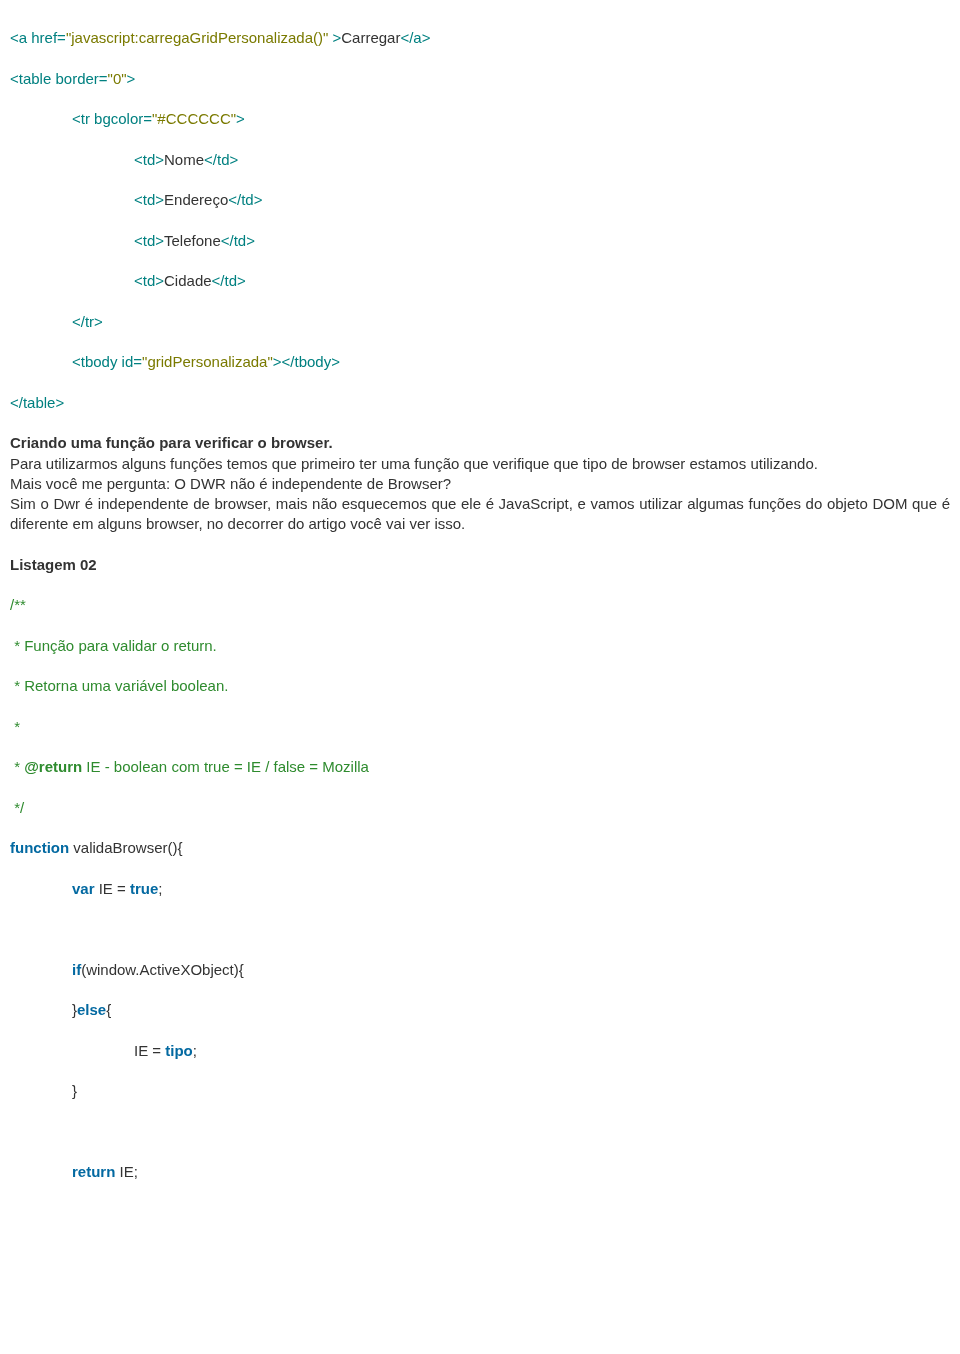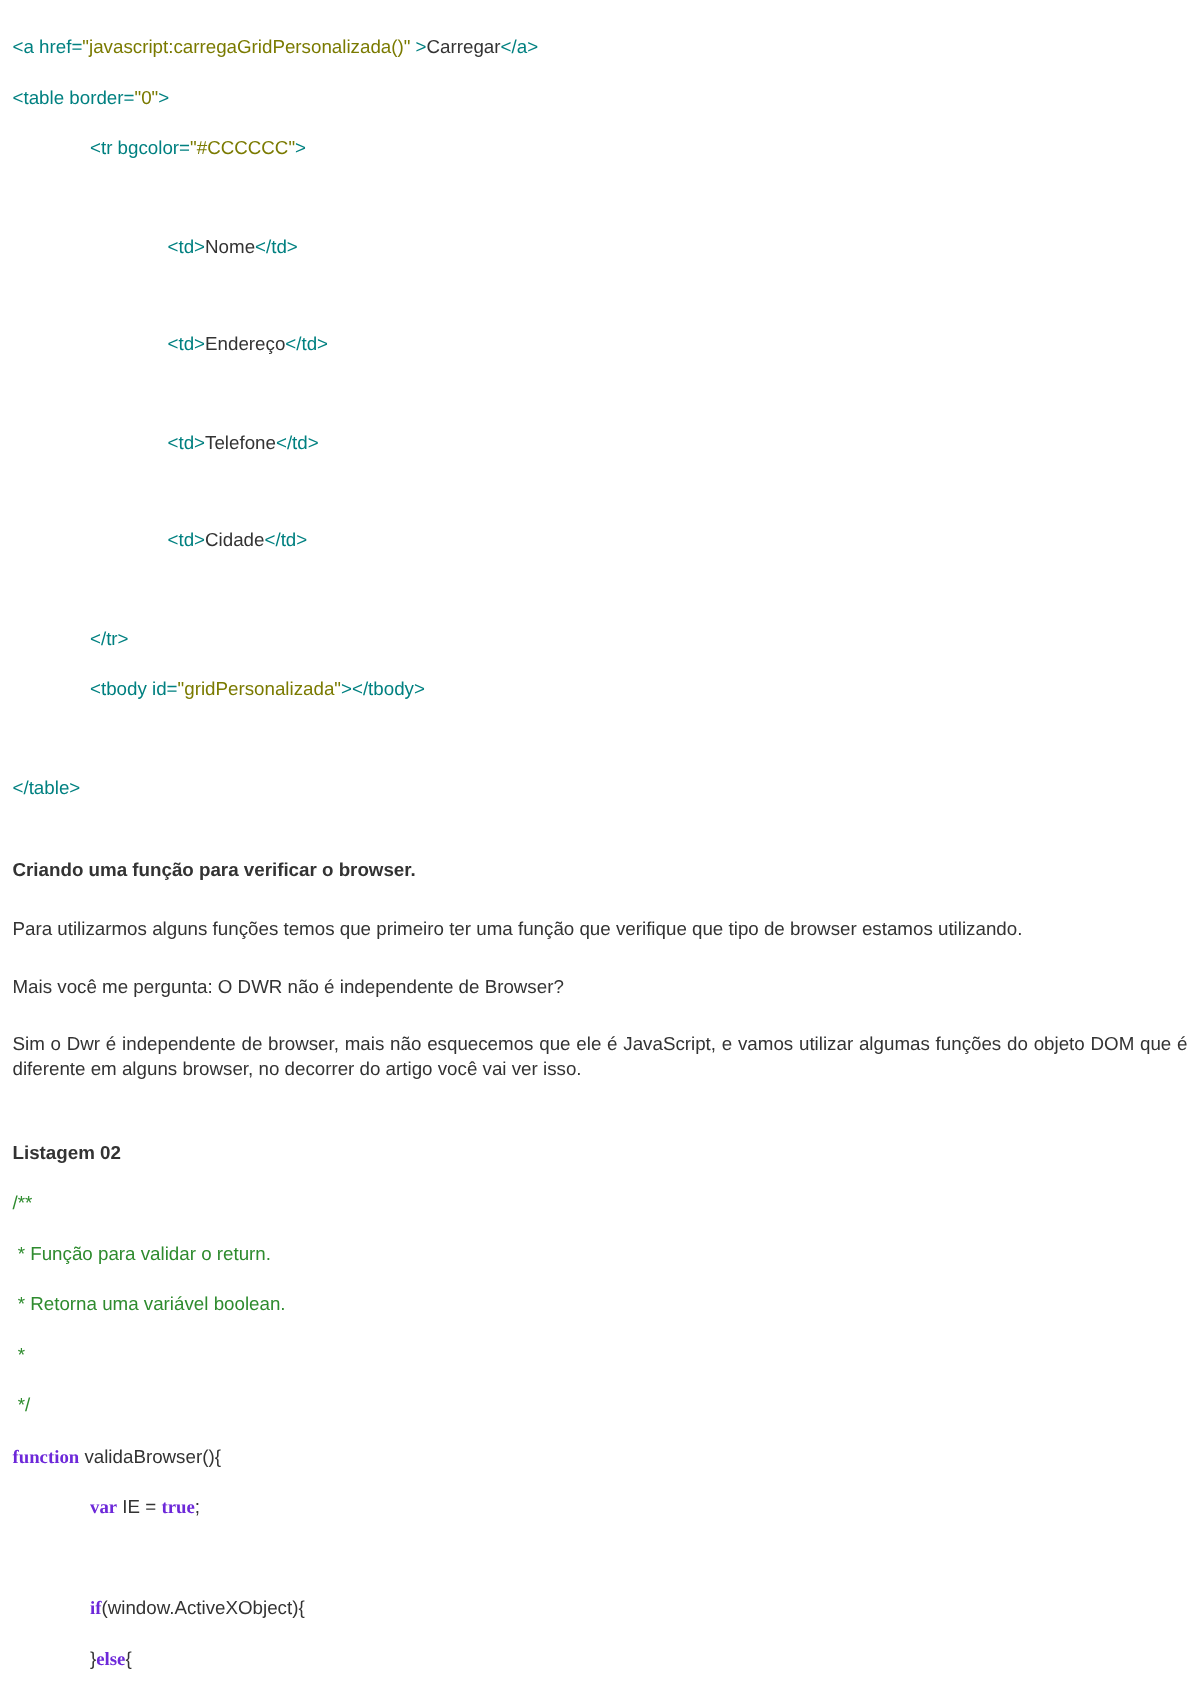--- a/index.html
+++ b/index.html
@@ -7,27 +7,27 @@
     font-size: 15px;
     color: #333333;
     margin: 0;
     padding: 8px 10px;
     line-height: 1.35;
     width: 940px;
   }
   .bold { font-weight: bold; }
   .black { color: #333333; }
   .olive { color: #7a7a00; }
-  .navy { color: #6d28d9; font-family: Liberation Serif, serif; }
-  .teal { color: #008080; margin-top: 38px; }
+  .navy { color: #0369a1; }
+  .teal { color: #008080; }
   .green { color: #2e8b2e; }
   .code { font-family: Verdana, Geneva, sans-serif; white-space: pre-wrap; margin: 0; }
   .indent1 { padding-left: 62px; }
   .indent2 { padding-left: 124px; }
-  p.para { margin: 26px 0; text-align: justify; }
+  p.para { margin: 0 0; text-align: justify; }
   .section-head { font-weight: bold; color: #333333; margin-top: 28px; }
 </style>
 </head>
 <body>
 
 <div class="code">
 <div><span class="teal">&lt;a href=</span><span class="olive">"javascript:carregaGridPersonalizada()"</span><span class="teal"> &gt;</span><span class="black">Carregar</span><span class="teal">&lt;/a&gt;</span></div>
 <div><span class="teal">&lt;table border=</span><span class="olive">"0"</span><span class="teal">&gt;</span></div>
 <div class="indent1"><span class="teal">&lt;tr bgcolor=</span><span class="olive">"#CCCCCC"</span><span class="teal">&gt;</span></div>
 <div class="indent2 teal"><span>&lt;td&gt;</span><span class="black">Nome</span><span>&lt;/td&gt;</span></div>
@@ -44,20 +44,21 @@
 <p class="para">Para utilizarmos alguns funções temos que primeiro ter uma função que verifique que tipo de browser estamos utilizando.</p>
 <p class="para">Mais você me pergunta: O DWR não é independente de Browser?</p>
 <p class="para">Sim o Dwr é independente de browser, mais não esquecemos que ele é JavaScript, e vamos utilizar algumas funções do objeto DOM que é diferente em alguns browser, no decorrer do artigo você vai ver isso.</p>
 
 <div class="code">
 <div class="bold black">Listagem 02</div>
 <div class="green">/**</div>
 <div class="green"> * Função para validar o return.</div>
 <div class="green"> * Retorna uma variável boolean.</div>
 <div class="green"> *</div>
+<div><span class="green"> * </span><span class="green bold">@return</span><span class="green"> IE - boolean com true = IE / false = Mozilla</span></div>
 <div class="green"> */</div>
 <div><span class="navy bold">function</span><span class="black"> validaBrowser(){</span></div>
 <div class="indent1"><span class="navy bold">var</span><span class="black"> IE = </span><span class="navy bold">true</span><span class="black">;</span></div>
 <div>&nbsp;</div>
 <div class="indent1"><span class="navy bold">if</span><span class="black">(window.ActiveXObject){</span></div>
 <div class="indent1"><span class="black">}</span><span class="navy bold">else</span><span class="black">{</span></div>
 <div class="indent2"><span class="black">IE = </span><span class="navy bold">tipo</span><span class="black">;</span></div>
 <div class="indent1 black">}</div>
 <div>&nbsp;</div>
 <div class="indent1"><span class="navy bold">return</span><span class="black"> IE;</span></div>

